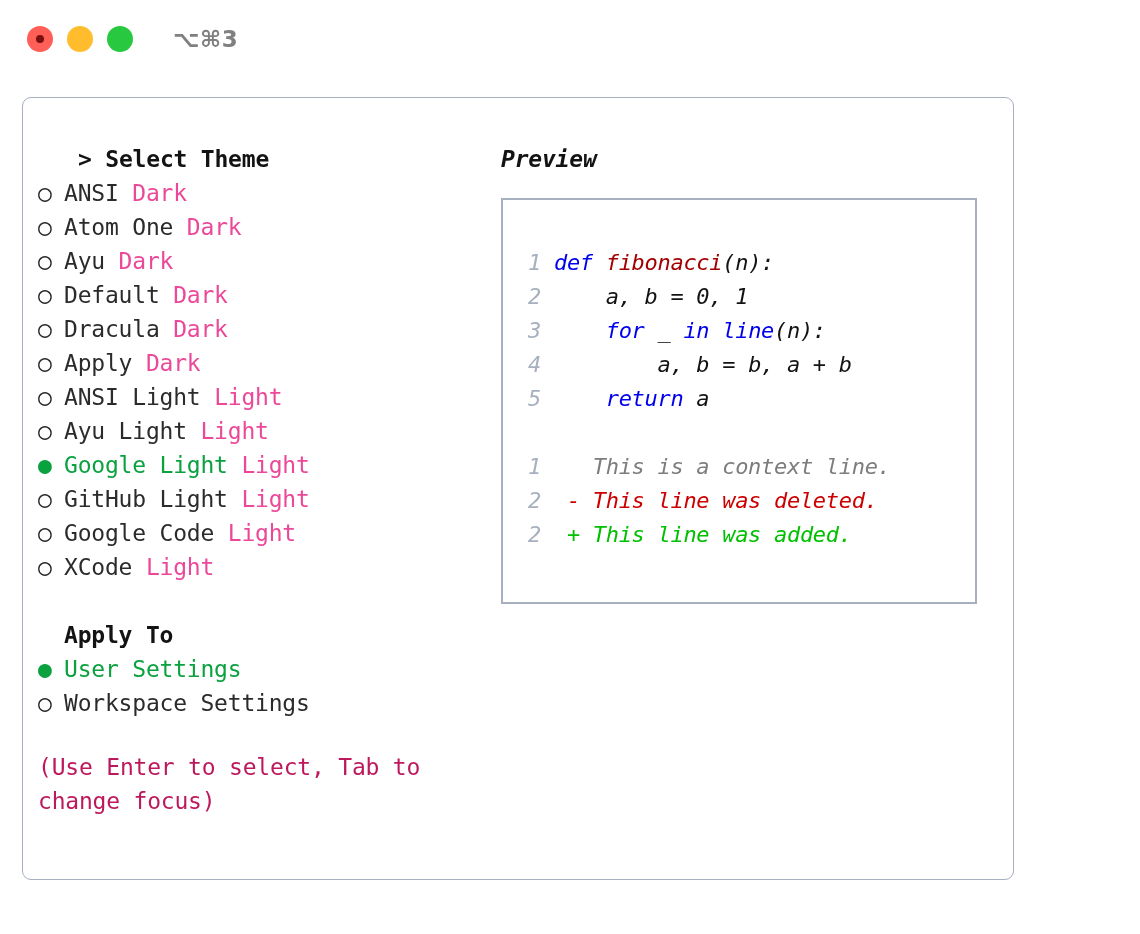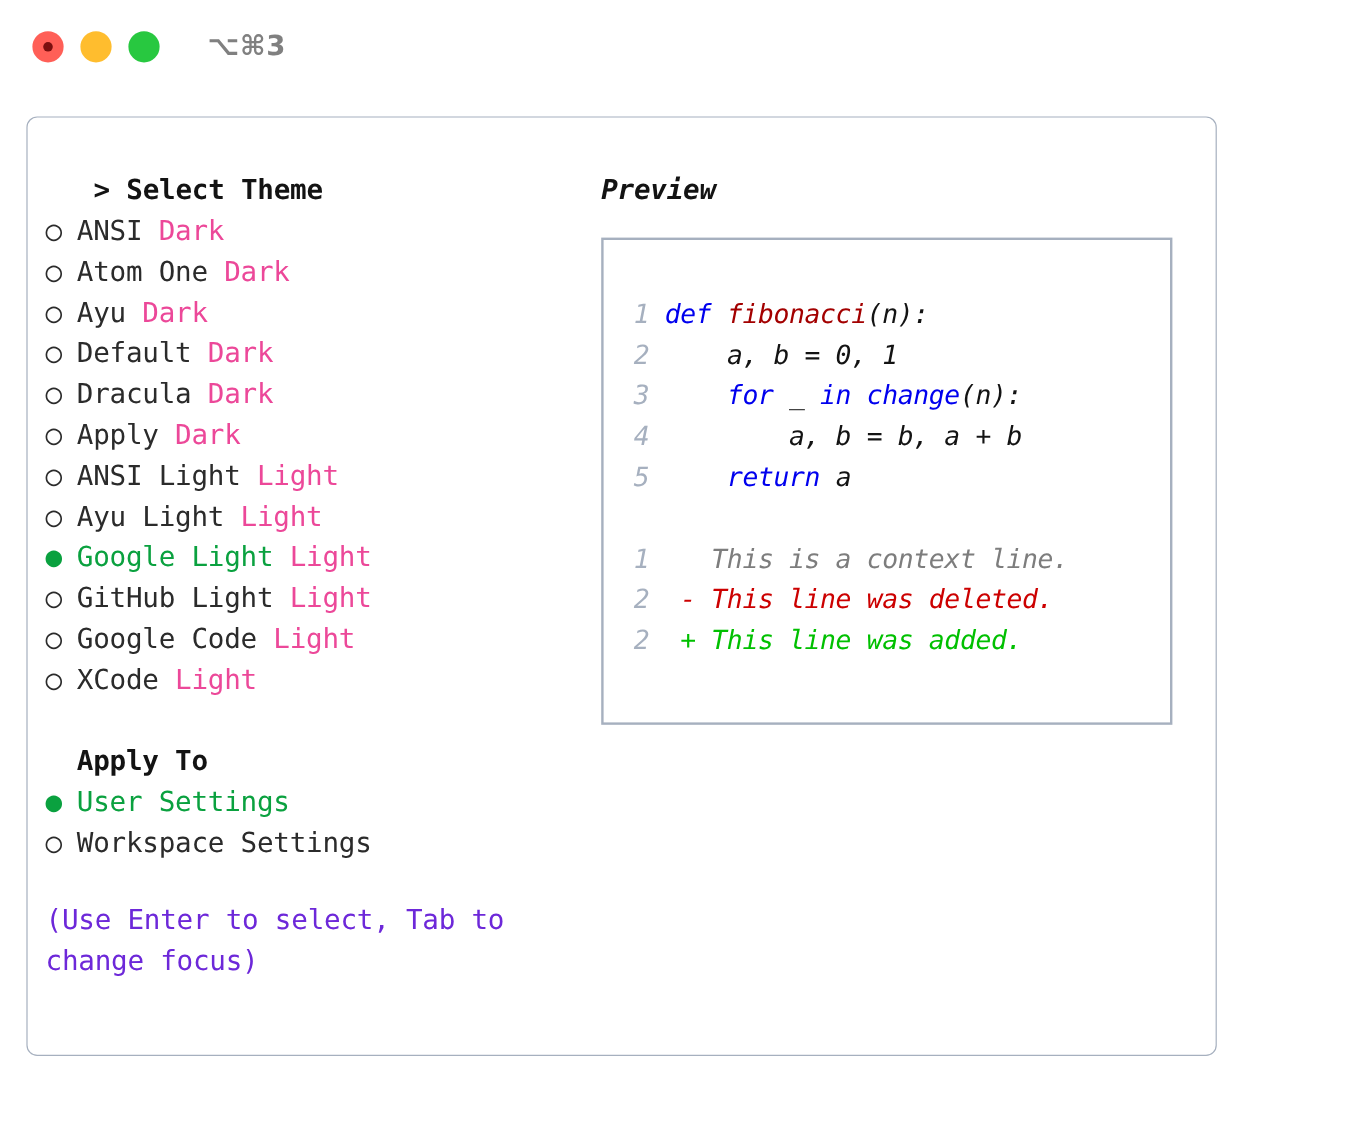--- a/index.html
+++ b/index.html
@@ -132,21 +132,21 @@
     padding-left: 26px;
     white-space: pre;
   }
 
   .spacer-row { height: 34px; }
 
   .hint {
     margin-top: 30px;
     font-size: 23px;
     line-height: 34px;
-    color: #6d28d9;
+    color: #be185d;
     letter-spacing: -0.2px;
     width: 408px;
   }
 
   
   .right-col {
     position: absolute;
     left: 478px;
     top: 44px;
     width: 500px;
@@ -238,21 +238,21 @@
 
       <div class="hint">(Use Enter to select, Tab to change focus)</div>
     </div>
 
     <div class="right-col">
       <div class="preview-title">Preview</div>
       <div class="preview-box">
         <div id="code-block">
             <div class="code-line"><span class="ln">1</span><span> </span><span class="tok-kw">def </span><span class="tok-fn">fibonacci</span><span class="tok-punc">(n):</span></div>
             <div class="code-line"><span class="ln">2</span><span> </span><span class="tok-plain">    a, b = 0, 1</span></div>
-            <div class="code-line"><span class="ln">3</span><span> </span><span class="tok-kw">    for </span><span class="tok-plain">_ </span><span class="tok-kw">in </span><span class="tok-kw">change</span><span class="tok-punc">(n):</span></div>
+            <div class="code-line"><span class="ln">3</span><span> </span><span class="tok-kw">    for </span><span class="tok-plain">_ </span><span class="tok-kw">in </span><span class="tok-kw">line</span><span class="tok-punc">(n):</span></div>
             <div class="code-line"><span class="ln">4</span><span> </span><span class="tok-plain">        a, b = b, a + b</span></div>
             <div class="code-line"><span class="ln">5</span><span> </span><span class="tok-kw">    return </span><span class="tok-plain">a</span></div>
           </div>
         <div class="gap-line"></div>
         <div id="diff-block">
             <div class="code-line"><span class="ln">1</span><span class="diff-ctx">    This is a context line.</span></div>
             <div class="code-line"><span class="ln">2</span><span class="diff-del">  - This line was deleted.</span></div>
             <div class="code-line"><span class="ln">2</span><span class="diff-add">  + This line was added.</span></div>
           </div>
       </div>

